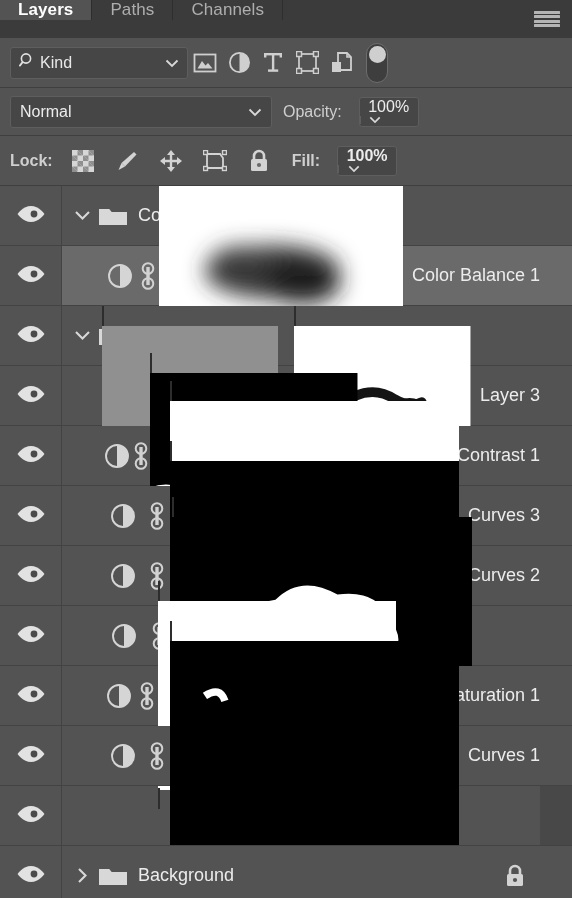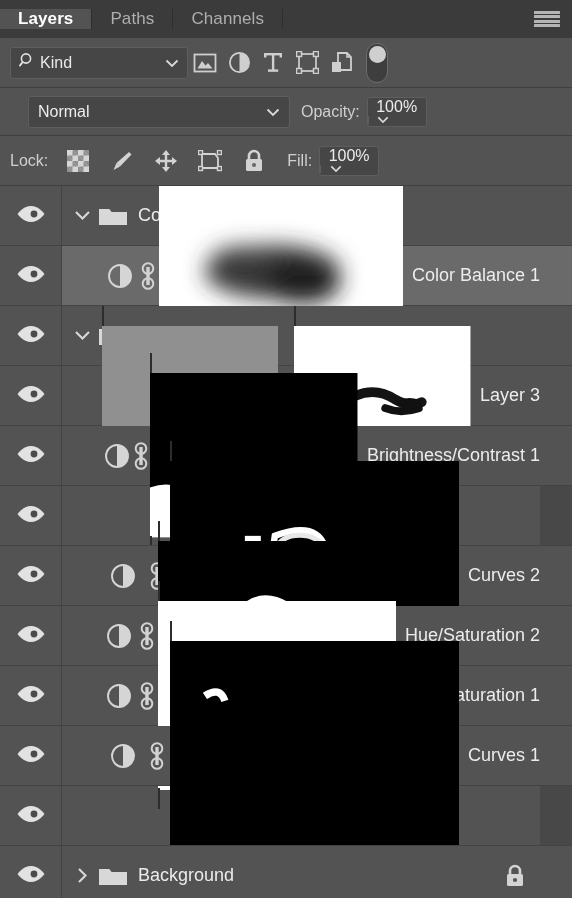--- a/index.html
+++ b/index.html
@@ -12,21 +12,21 @@
   .panel {
     width: 572px; height: 898px;
     background: #535353;
     display: flex; flex-direction: column;
     position: relative;
   }
 
   
   .tabbar {
     height: 38px; background: #3b3b3b;
-    display: flex; align-items: center;
+    display: flex; align-items: flex-start;
     position: relative; flex: none;
   }
   .tab {
     display: flex; align-items: center;
     padding: 0 18px;
     font-size: 17px; color: #aeaeae;
     background: #3b3b3b;
     border-right: 1px solid #2e2e2e;
     letter-spacing: .1px;
   }
@@ -60,50 +60,51 @@
   .ftoggle {
     margin-left: 8px; width: 22px; height: 40px;
     border-radius: 11px; background: #3e3e3e; border: 1px solid #6d6d6d;
     display: flex; align-items: flex-start; justify-content: center; padding-top: 2px;
   }
   .ftoggle .knob { width: 17px; height: 17px; border-radius: 50%; background: #cfcfcf; }
 
   
   .blendrow {
     height: 48px; background: #535353; flex: none;
-    display: flex; align-items: center; padding: 0 28px;
+    display: flex; align-items: center; padding: 0 10px;
     border-bottom: 1px solid #3f3f3f;
   }
   .blend-select {
     width: 262px; height: 32px;
     background: #464646; border: 1px solid #5e5e5e; border-radius: 3px;
     display: flex; align-items: center; padding: 0 9px;
   }
   .blend-select .lbl { color: #ececec; font-size: 16px; }
   .blend-select .caret { margin-left: auto; }
-  .fieldlabel { color: #cfcfcf; font-size: 16px; margin: 0 7px 0 11px; }
+  .fieldlabel { color: #cfcfcf; font-size: 16px; margin: 0 17px 0 11px; }
   .numfield {
     height: 30px; background: #464646;
     border: 1px solid #5e5e5e; border-radius: 3px;
     display: flex; align-items: stretch; flex-direction: column;
   }
   .numfield .val {
     min-width: 58px; display: flex; align-items: center; justify-content: center;
     color: #ececec; font-size: 16px; padding: 0 6px;
   }
   .numfield .step {
     width: 30px; border-left: 1px solid #5e5e5e;
     display: flex; align-items: center; justify-content: center;
   }
 
   
   .lockrow {
     height: 50px; background: #535353; flex: none;
     display: flex; align-items: center; padding: 0 10px;
     border-bottom: 1px solid #3f3f3f;
+    font-weight: bold;
   }
   .lockrow .lbl { color: #cfcfcf; font-size: 16px; margin-right: 8px; }
   .lico { width: 44px; display: flex; align-items: center; justify-content: center; }
   .checker {
     width: 22px; height: 22px;
     background-image:
       linear-gradient(45deg, #8f8f8f 25%, transparent 25%, transparent 75%, #8f8f8f 75%),
       linear-gradient(45deg, #8f8f8f 25%, transparent 25%, transparent 75%, #8f8f8f 75%);
     background-color: #d6d6d6;
     background-size: 11px 11px;
@@ -457,20 +458,42 @@
             <span class="name">Brightness/Contrast 1</span>
           </div>
         </div>
         <div class="row">
           <div class="eye">
       <span><svg width="30" height="20" viewBox="0 0 30 20">
     <path d="M15 2 C23 2 28.5 10 28.5 10 C28.5 10 23 18 15 18 C7 18 1.5 10 1.5 10 C1.5 10 7 2 15 2 Z" fill="#e2e2e2"></path>
     <circle cx="18" cy="10" r="3.4" fill="#4b4b4b"></circle>
   </svg></span>
     </div>
+          <div class="body">
+            <span class="adj-ico indent-px">
+              <svg width="26" height="26" viewBox="0 0 26 26">
+    <circle cx="13" cy="13" r="11" fill="none" stroke="#d5d5d5" stroke-width="1.9"></circle>
+    <path d="M13 2 A11 11 0 0 1 13 24 Z" fill="#d5d5d5"></path>
+  </svg>
+            </span>
+            <span class="linkico">
+              <svg width="16" height="30" viewBox="0 0 16 30">
+    <circle cx="8" cy="7.5" r="5.3" fill="none" stroke="#d2d2d2" stroke-width="2"></circle>
+    <circle cx="8" cy="22.5" r="5.3" fill="none" stroke="#d2d2d2" stroke-width="2"></circle>
+    <rect x="6.3" y="6" width="3.4" height="18" fill="#d2d2d2"></rect>
+  </svg>
+            </span>
+            <span class="thumb-wrap">
+        <span class="thumb"><svg viewBox="0 0 58 46" preserveAspectRatio="none">
+                  <rect width="58" height="46" fill="#ffffff"></rect>
+                </svg></span>
+        
+      </span>
+            <span class="name">Curves 3</span>
+          </div>
         </div>
         <div class="row">
           <div class="eye">
       <span><svg width="30" height="20" viewBox="0 0 30 20">
     <path d="M15 2 C23 2 28.5 10 28.5 10 C28.5 10 23 18 15 18 C7 18 1.5 10 1.5 10 C1.5 10 7 2 15 2 Z" fill="#e2e2e2"></path>
     <circle cx="18" cy="10" r="3.4" fill="#4b4b4b"></circle>
   </svg></span>
     </div>
           <div class="body">
             <span class="adj-ico indent-px">
@@ -522,21 +545,20 @@
             </span>
             <span class="thumb-wrap">
         <span class="thumb"><svg viewBox="0 0 58 46" preserveAspectRatio="none">
         <rect width="58" height="46" fill="#000000"></rect>
         <path d="M14 24 Q13 17 20 16 Q25 11 32 15 Q40 14 42 20 Q46 24 41 29 Q34 33 26 31 Q17 31 14 24 Z" fill="#ffffff"></path>
         <path d="M24 20 Q30 19 33 23" stroke="#000" stroke-width="1" fill="none"></path>
         <path d="M33 24 Q37 23 39 26" stroke="#000" stroke-width="1" fill="none"></path>
       </svg></span>
         
       </span>
-            <span class="name">Hue/Saturation 2</span>
           </div>
         </div>
         <div class="row">
           <div class="eye">
       <span><svg width="30" height="20" viewBox="0 0 30 20">
     <path d="M15 2 C23 2 28.5 10 28.5 10 C28.5 10 23 18 15 18 C7 18 1.5 10 1.5 10 C1.5 10 7 2 15 2 Z" fill="#e2e2e2"></path>
     <circle cx="18" cy="10" r="3.4" fill="#4b4b4b"></circle>
   </svg></span>
     </div>
           <div class="body">

